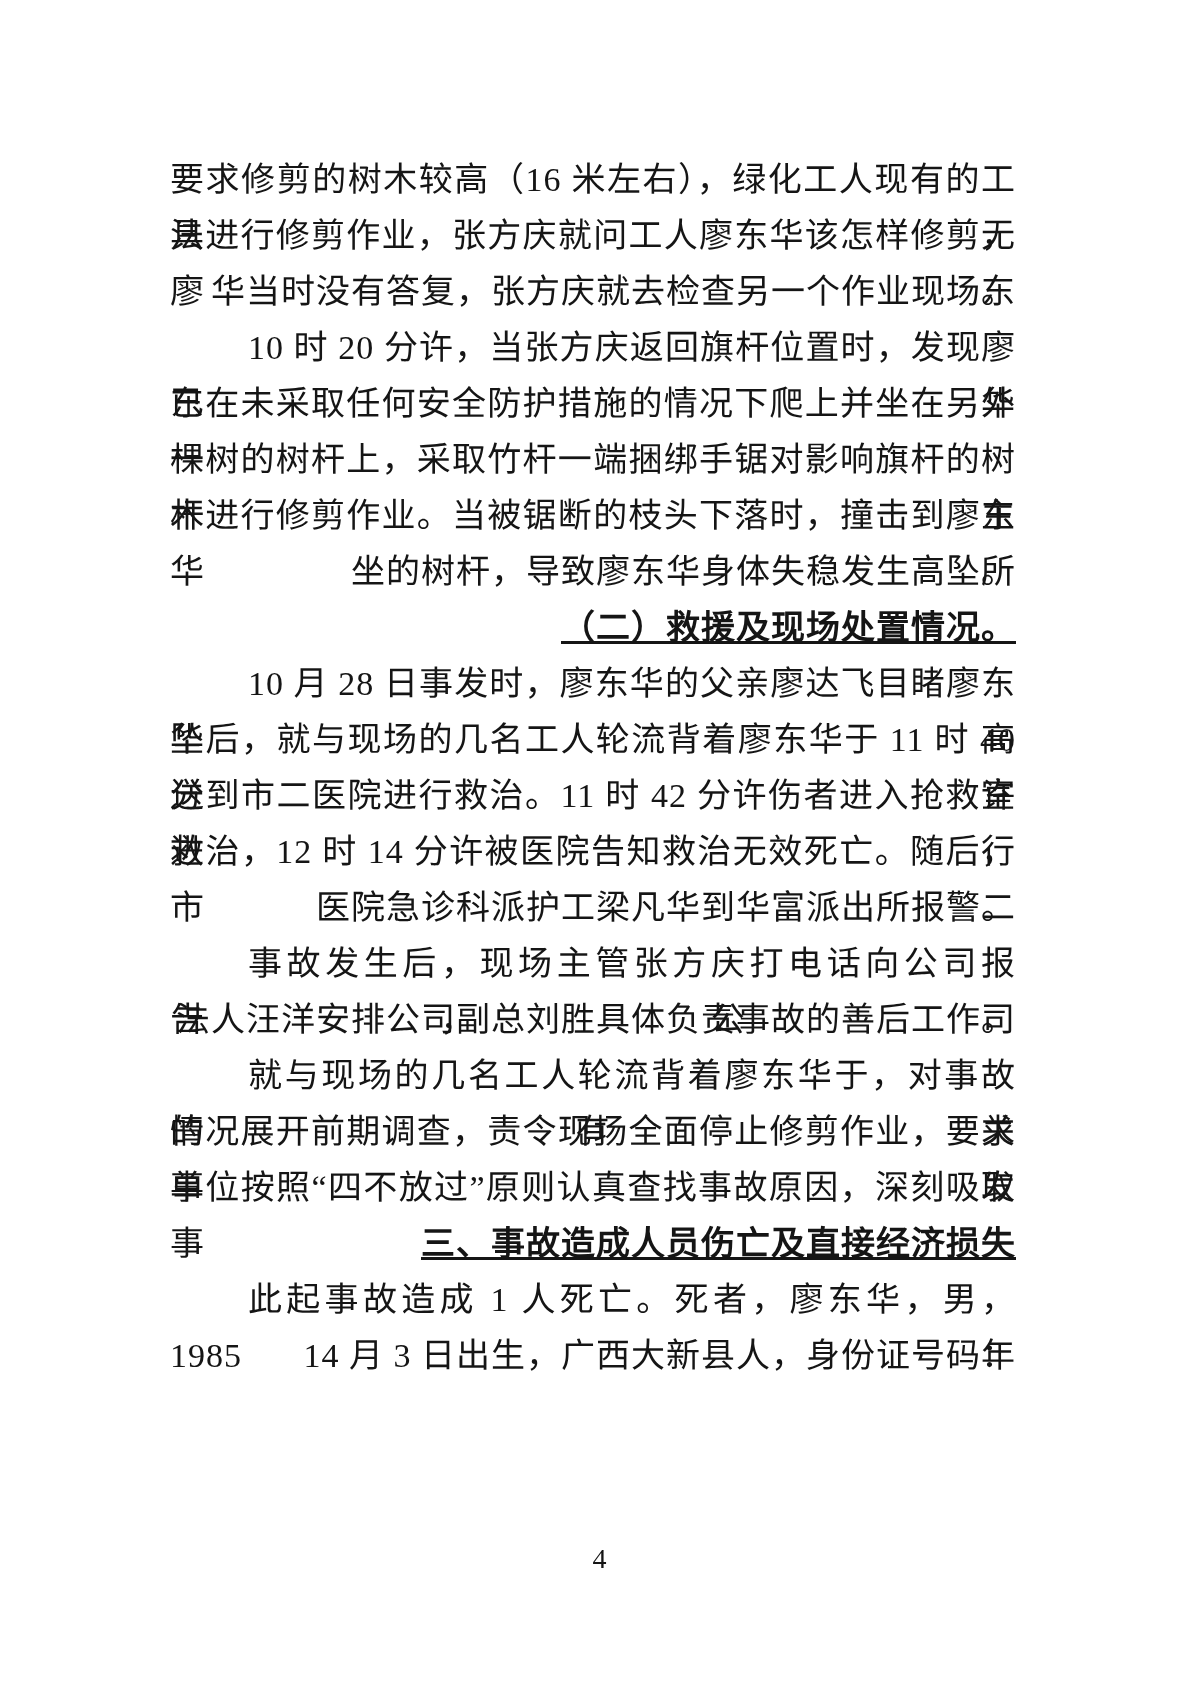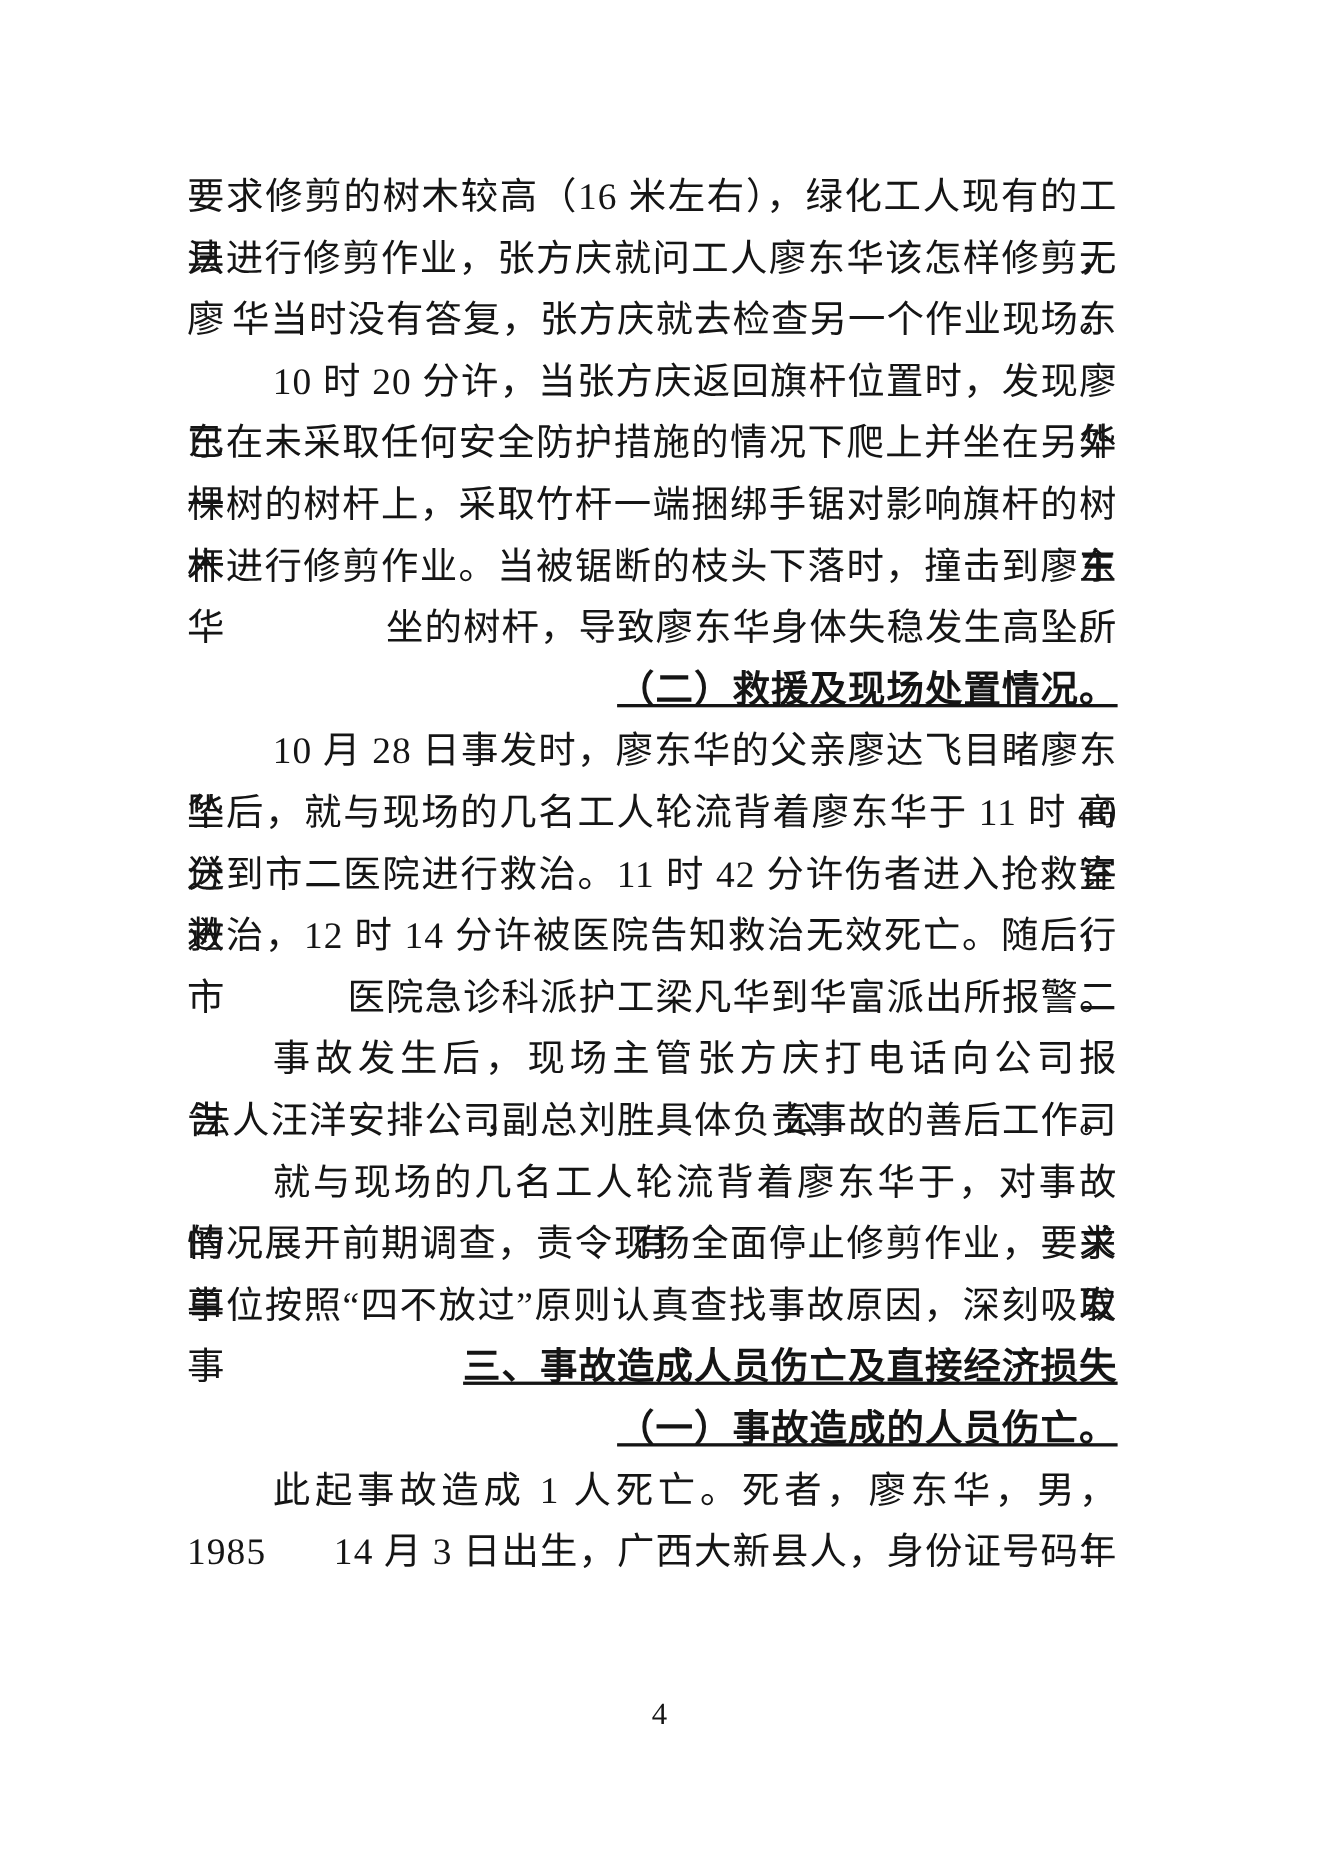--- a/index.html
+++ b/index.html
@@ -78,21 +78,20 @@
     <p class="line fill">坠后，就与现场的几名工人轮流背着廖东华于 11 时 40 分许</p>
     <p class="line fill">送到市二医院进行救治。11 时 42 分许伤者进入抢救室进行</p>
     <p class="line fill">救治，12 时 14 分许被医院告知救治无效死亡。随后，市二</p>
     <p class="line">医院急诊科派护工梁凡华到华富派出所报警。</p>
     <p class="line fill indent">事故发生后，现场主管张方庆打电话向公司报告，公司</p>
     <p class="line">法人汪洋安排公司副总刘胜具体负责事故的善后工作。</p>
     <p class="line fill indent">就与现场的几名工人轮流背着廖东华于，对事故的有关</p>
     <p class="line fill">情况展开前期调查，责令现场全面停止修剪作业，要求事发</p>
     <p class="line fill">单位按照“四不放过”原则认真查找事故原因，深刻吸取事</p>
     <p class="line bold indent">三、事故造成人员伤亡及直接经济损失</p>
-    <p class="line bold indent">（一）事故造成的人员伤亡。</p>
     <p class="line fill indent">此起事故造成 1 人死亡。死者，廖东华，男，1985 年</p>
     <p class="line">14 月 3 日出生，广西大新县人，身份证号码：</p>
   </section>
 
   <footer class="page-footer">
     <span class="page-num">4</span>
   </footer>
 
 </main>
 

